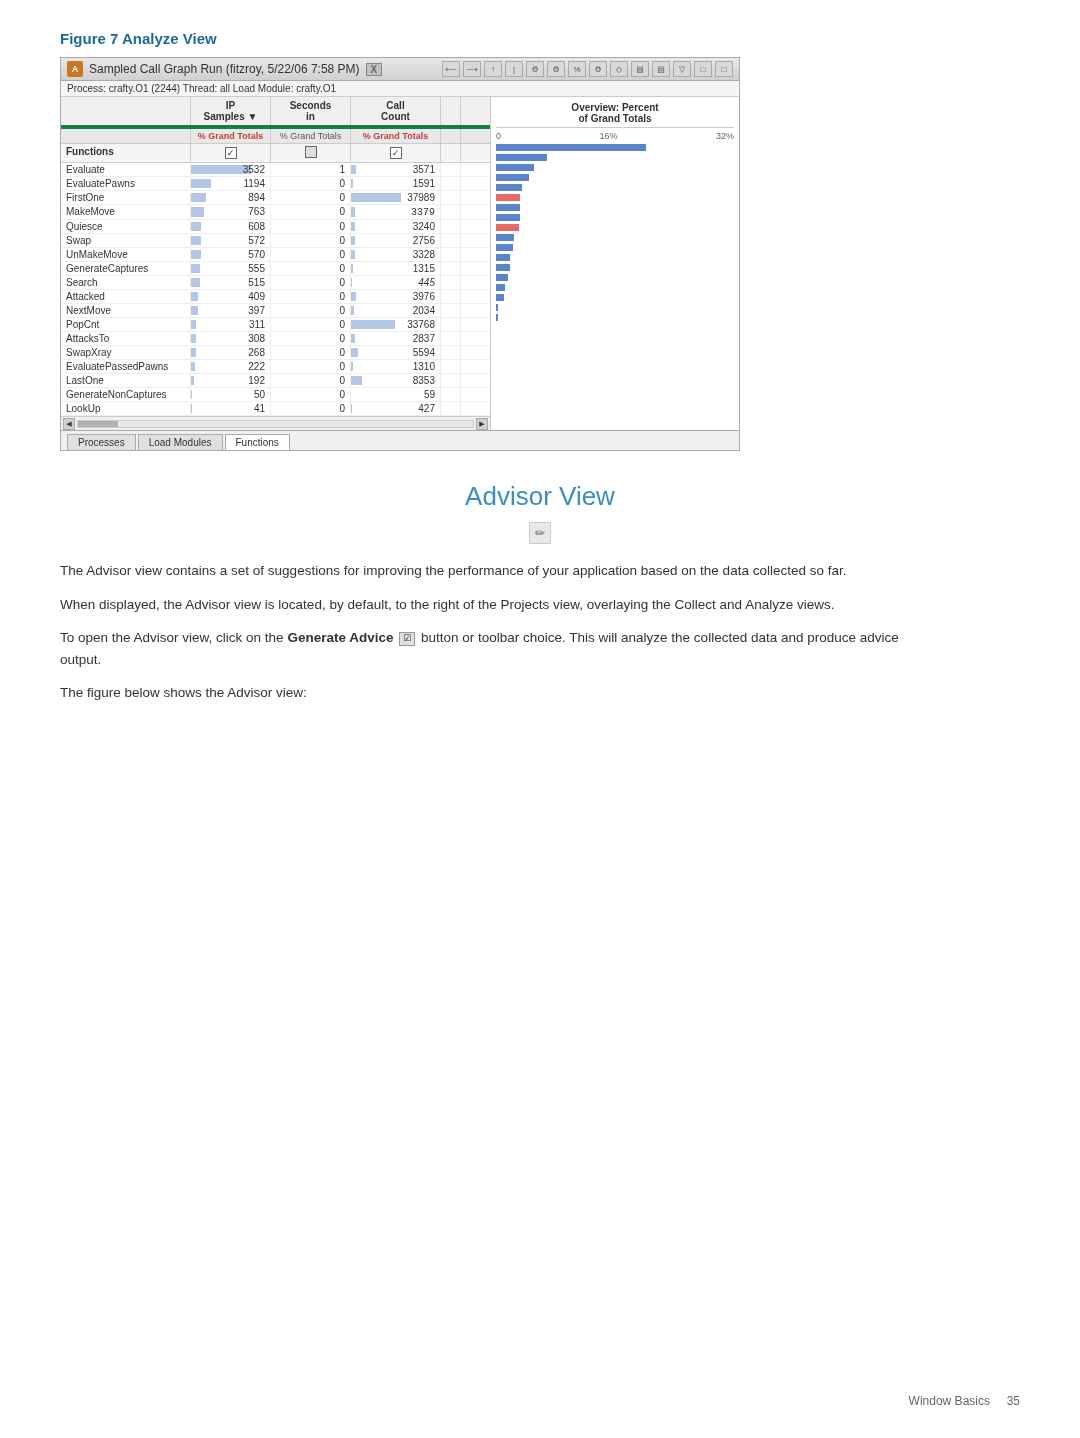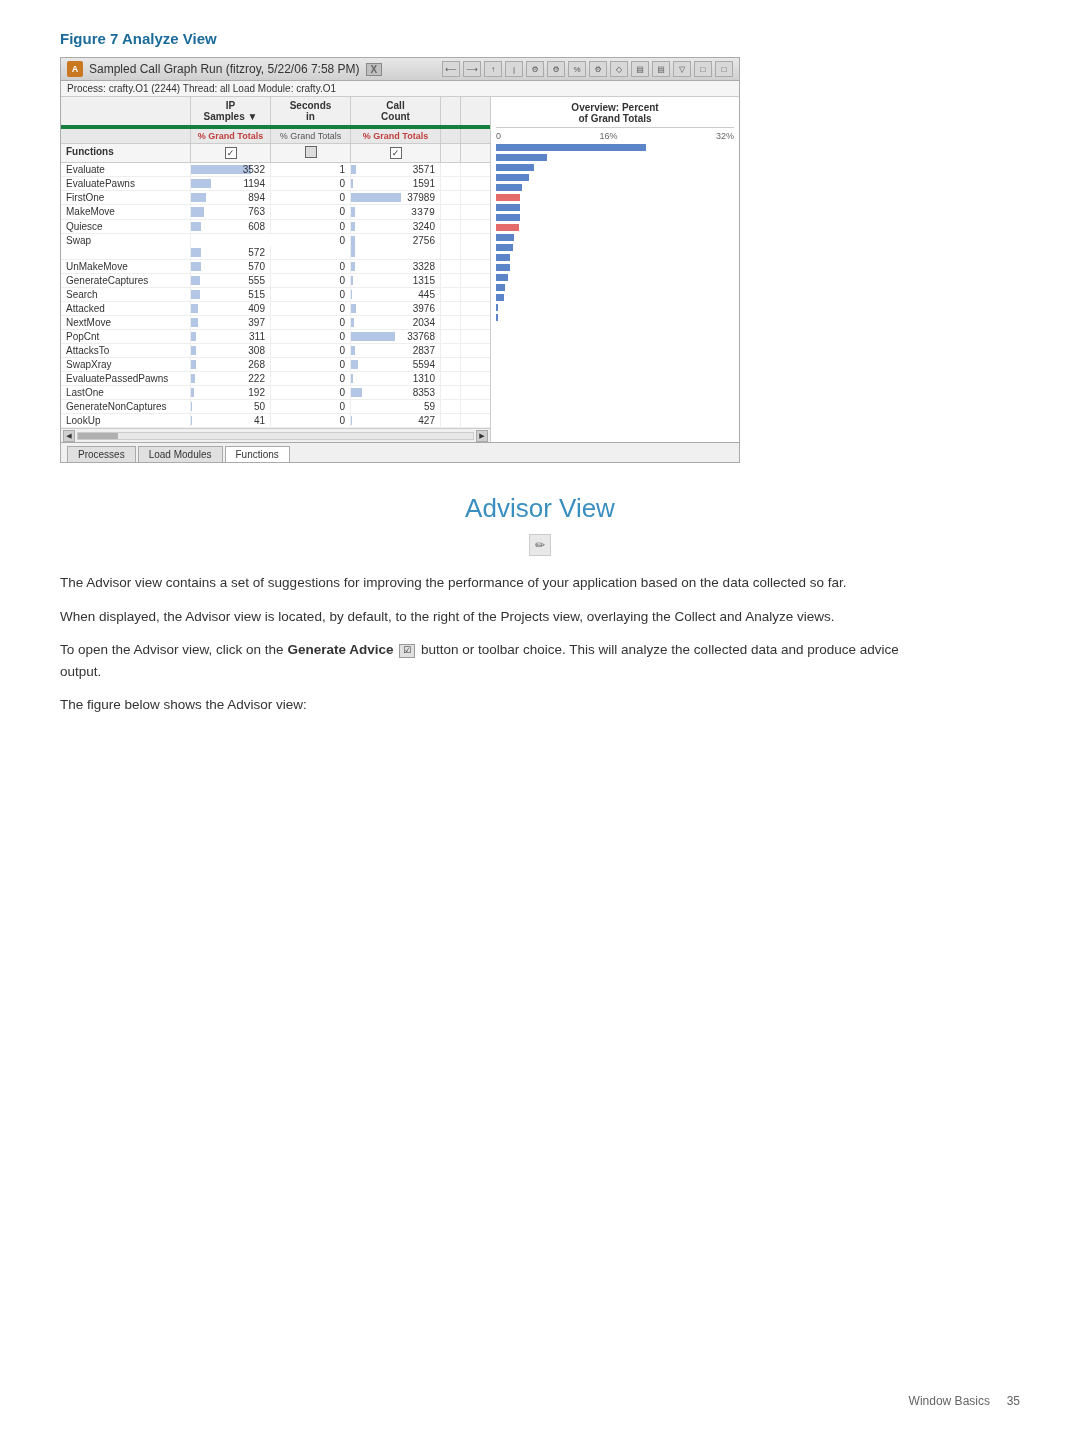--- a/index.html
+++ b/index.html
@@ -495,21 +495,21 @@
       </div>
       <div class="data-cell">0</div>
       <div class="data-cell" style="position:relative;">
         <span style="position:relative; z-index:1;">3240</span>
         <div style="position:absolute; left:0; top:2px; bottom:2px; width:4px; background:#4070c0; opacity:0.4;"></div>
       </div>
       <div class="data-cell"></div>
     </div>
           <div class="data-row">
       <div class="data-cell name">Swap</div>
-      <div class="data-cell" style="position:relative;margin-top:12px;">
+      <div class="data-cell" style="position:relative;">
         <span style="position:relative; z-index:1;">572</span>
         <div style="position:absolute; left:0; top:2px; bottom:2px; width:10px; background:#4070c0; opacity:0.4;"></div>
       </div>
       <div class="data-cell">0</div>
       <div class="data-cell" style="position:relative;">
         <span style="position:relative; z-index:1;">2756</span>
         <div style="position:absolute; left:0; top:2px; bottom:2px; width:4px; background:#4070c0; opacity:0.4;"></div>
       </div>
       <div class="data-cell"></div>
     </div>
@@ -540,21 +540,21 @@
       <div class="data-cell"></div>
     </div>
           <div class="data-row">
       <div class="data-cell name">Search</div>
       <div class="data-cell" style="position:relative;">
         <span style="position:relative; z-index:1;">515</span>
         <div style="position:absolute; left:0; top:2px; bottom:2px; width:9px; background:#4070c0; opacity:0.4;"></div>
       </div>
       <div class="data-cell">0</div>
       <div class="data-cell" style="position:relative;">
-        <span style="position:relative; z-index:1;">445</span>
+        <span style="position:relative; z-index:1;font-style:italic;">445</span>
         <div style="position:absolute; left:0; top:2px; bottom:2px; width:1px; background:#4070c0; opacity:0.4;"></div>
       </div>
       <div class="data-cell"></div>
     </div>
           <div class="data-row">
       <div class="data-cell name">Attacked</div>
       <div class="data-cell" style="position:relative;">
         <span style="position:relative; z-index:1;">409</span>
         <div style="position:absolute; left:0; top:2px; bottom:2px; width:7px; background:#4070c0; opacity:0.4;"></div>
       </div>

